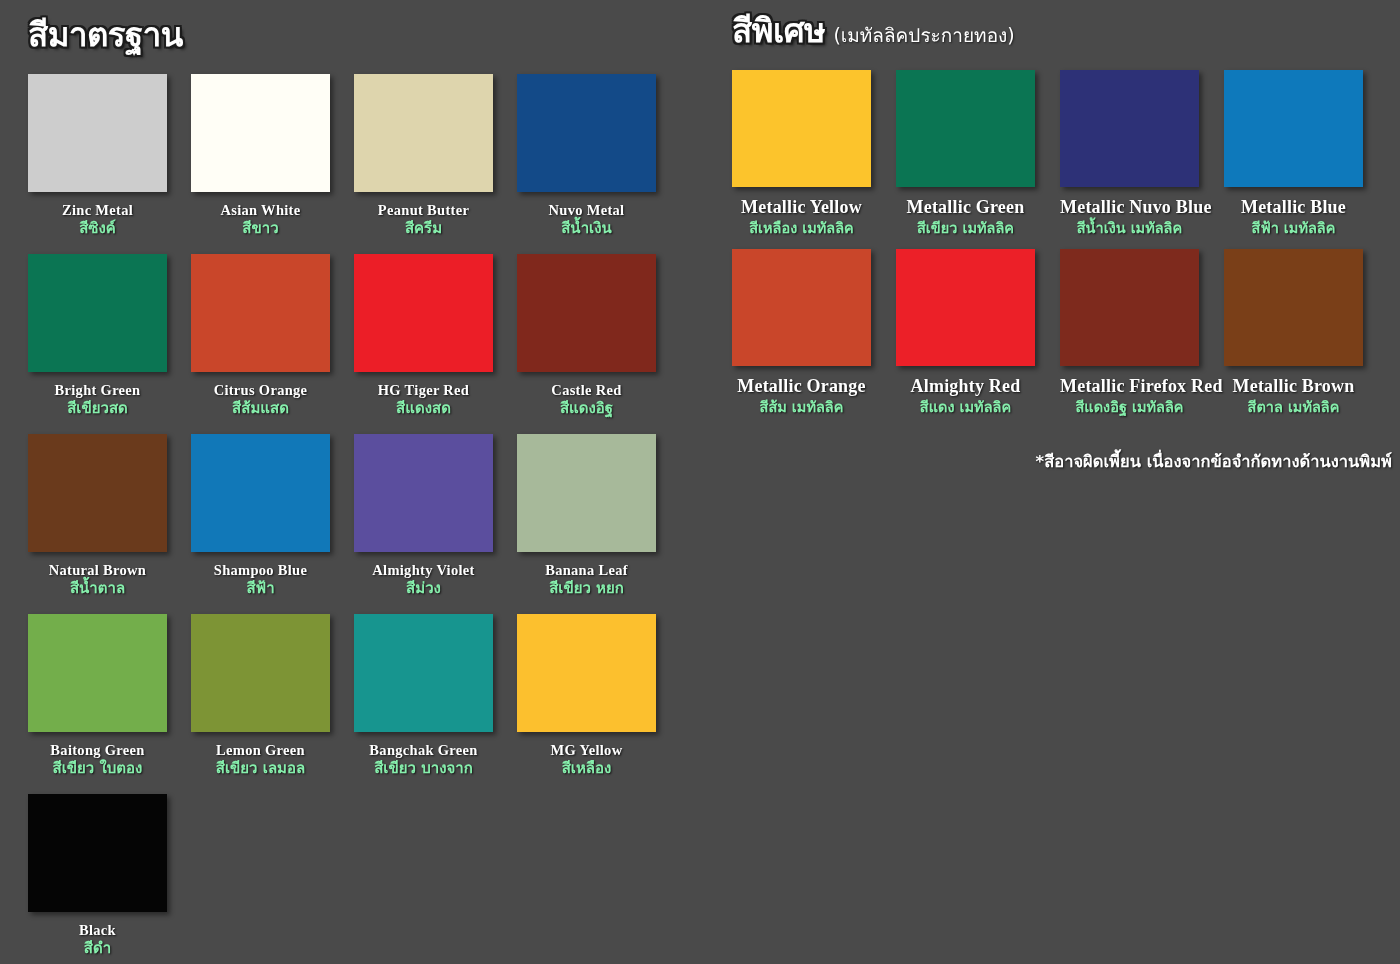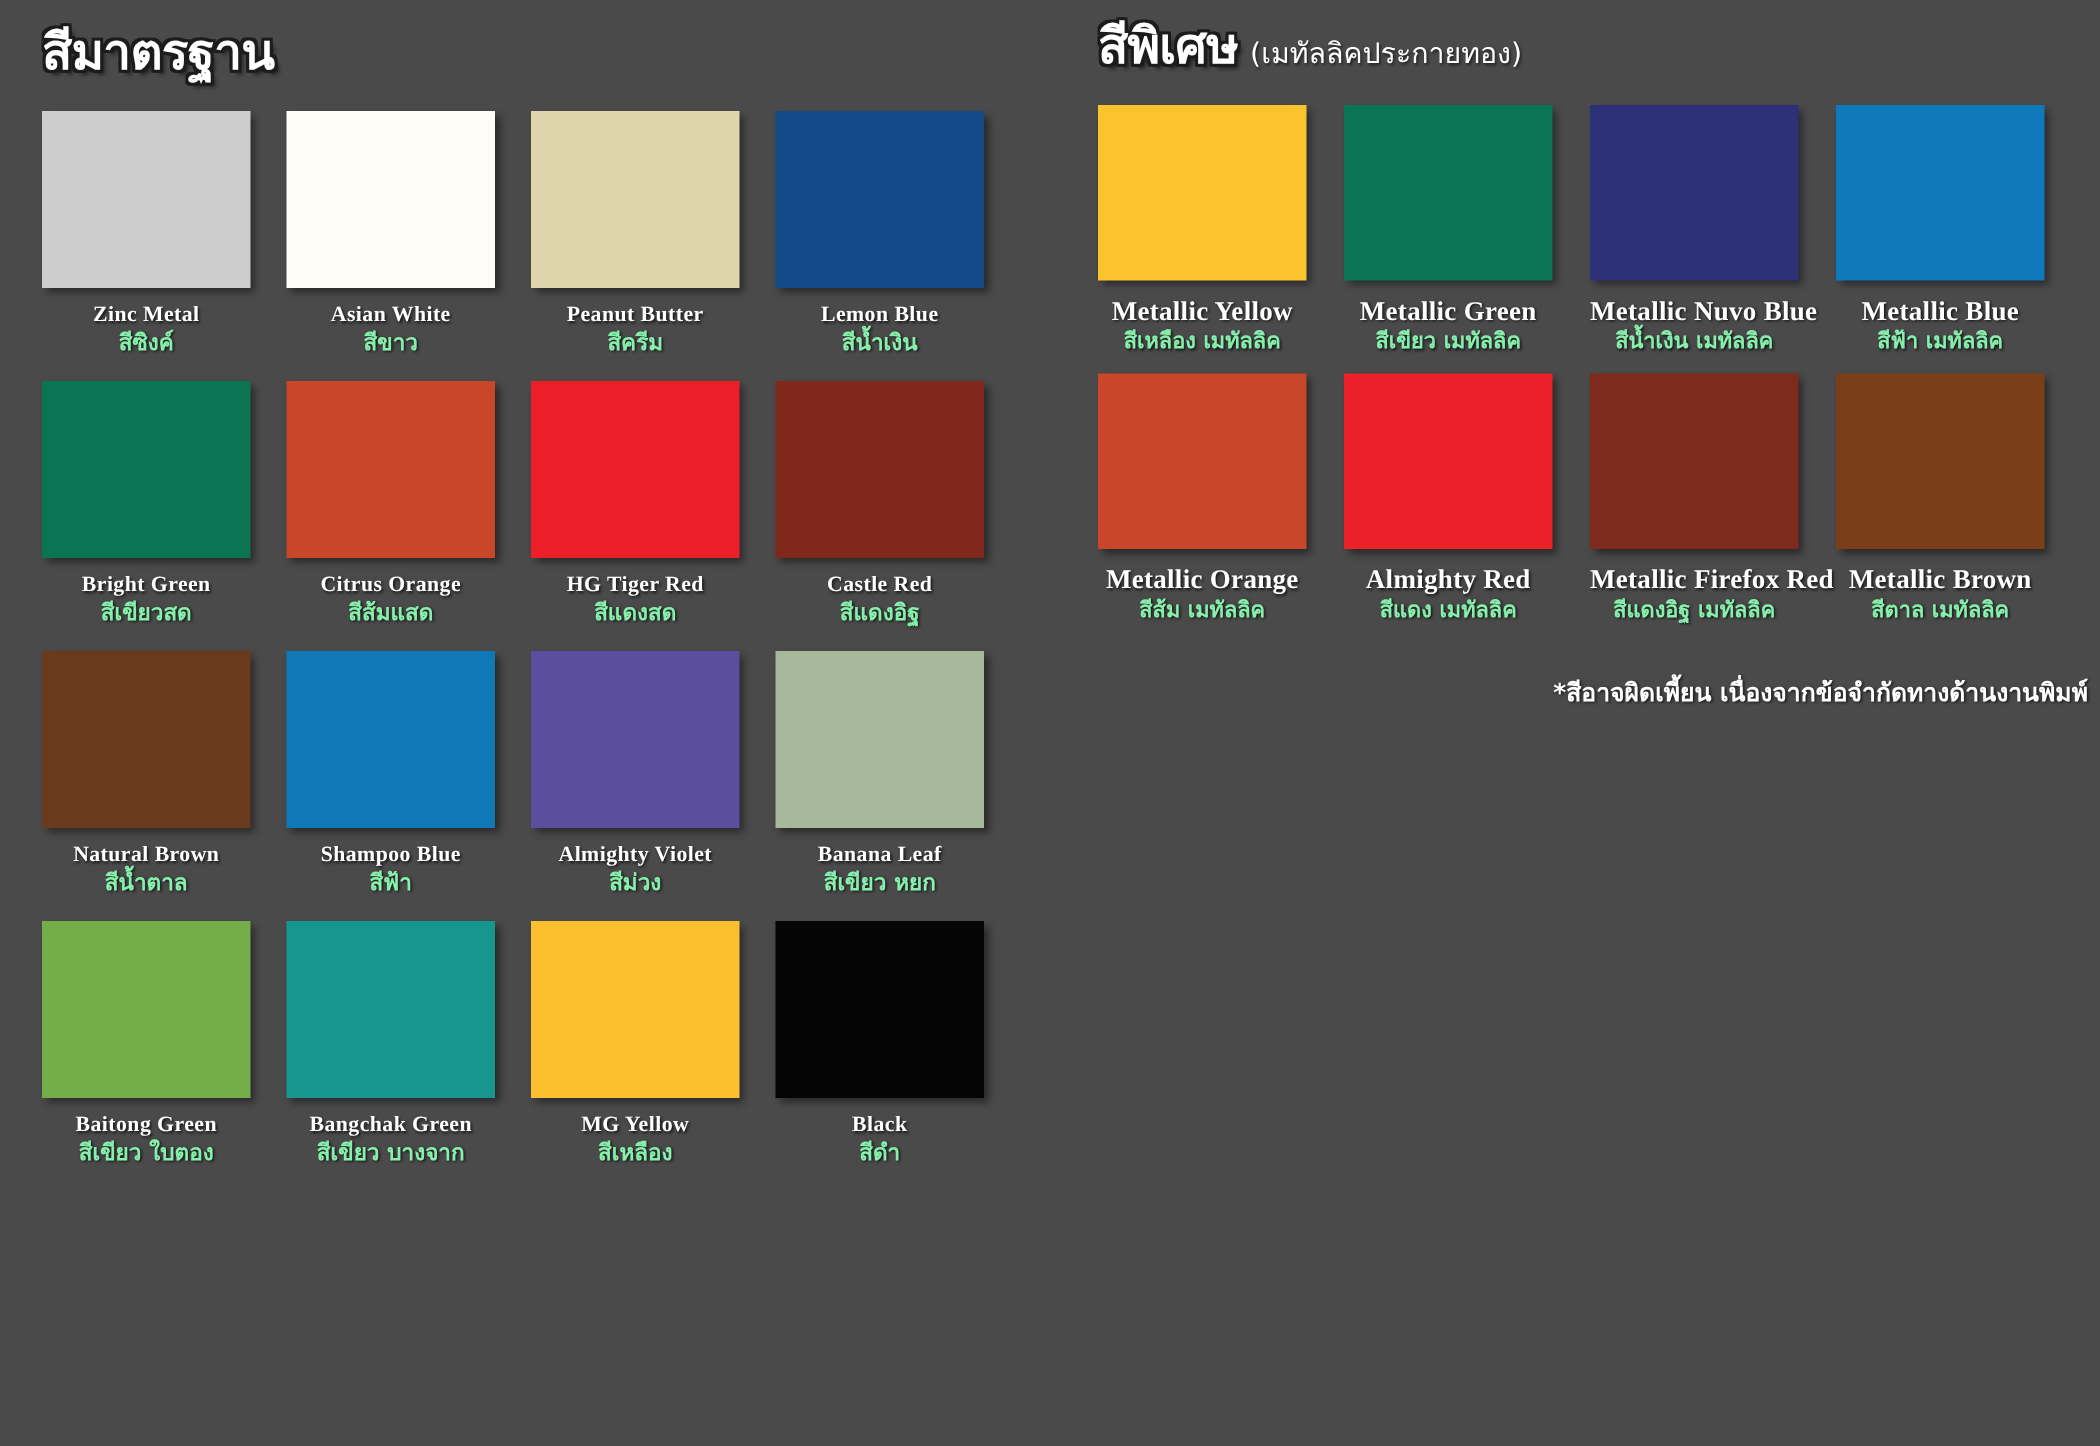--- a/index.html
+++ b/index.html
@@ -145,21 +145,21 @@
         <div class="swatch-cell">
           <div class="swatch-chip" style="background: rgb(222, 213, 173);"></div>
           <div class="swatch-labels">
             <div class="swatch-en">Peanut Butter</div>
             <div class="swatch-th">สีครีม</div>
           </div>
         </div>
         <div class="swatch-cell">
           <div class="swatch-chip" style="background: rgb(19, 74, 136);"></div>
           <div class="swatch-labels">
-            <div class="swatch-en">Lemon Blue</div>
+            <div class="swatch-en">Nuvo Metal</div>
             <div class="swatch-th">สีน้ำเงิน</div>
           </div>
         </div>
         <div class="swatch-cell">
           <div class="swatch-chip" style="background: rgb(11, 117, 83);"></div>
           <div class="swatch-labels">
             <div class="swatch-en">Bright Green</div>
             <div class="swatch-th">สีเขียวสด</div>
           </div>
         </div>
@@ -210,20 +210,27 @@
           <div class="swatch-labels">
             <div class="swatch-en">Banana Leaf</div>
             <div class="swatch-th">สีเขียว หยก</div>
           </div>
         </div>
         <div class="swatch-cell">
           <div class="swatch-chip" style="background: rgb(115, 174, 75);"></div>
           <div class="swatch-labels">
             <div class="swatch-en">Baitong Green</div>
             <div class="swatch-th">สีเขียว ใบตอง</div>
+          </div>
+        </div>
+        <div class="swatch-cell">
+          <div class="swatch-chip" style="background: rgb(125, 148, 53);"></div>
+          <div class="swatch-labels">
+            <div class="swatch-en">Lemon Green</div>
+            <div class="swatch-th">สีเขียว เลมอล</div>
           </div>
         </div>
         <div class="swatch-cell">
           <div class="swatch-chip" style="background: rgb(23, 149, 143);"></div>
           <div class="swatch-labels">
             <div class="swatch-en">Bangchak Green</div>
             <div class="swatch-th">สีเขียว บางจาก</div>
           </div>
         </div>
         <div class="swatch-cell">

